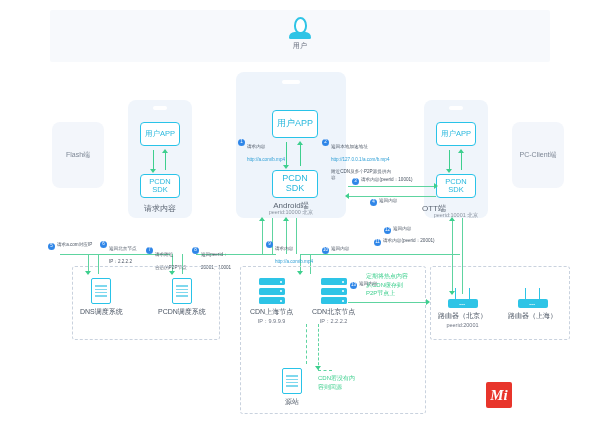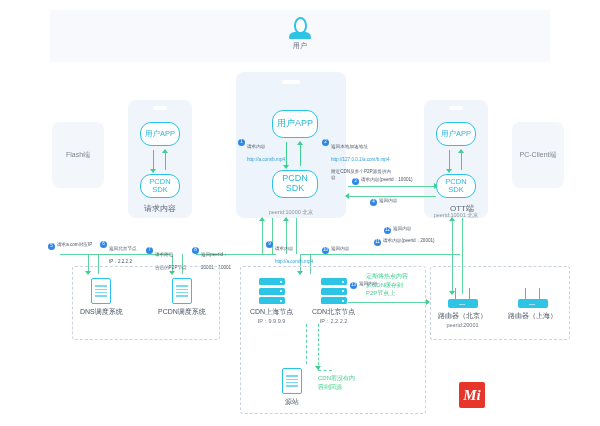--- a/index.html
+++ b/index.html
@@ -50,21 +50,21 @@
     font-size: 7px; color: #7c8694; top: 50%; transform: translateY(-50%);
   }
   .notch {
     position: absolute; width: 14px; height: 4px; background: #ffffff;
     border-radius: 3px; left: 50%; transform: translateX(-50%);
   }
 
   
   .box {
     position: absolute; border: 1.5px solid #29c3e8; background: #ffffff;
-    border-radius: 11px; display: flex; align-items: center; justify-content: center;
+    border-radius: 4px; display: flex; align-items: center; justify-content: center;
     font-size: 7.5px; color: #29b8dd; text-align: center; line-height: 1.1;
   }
   .box.lg { font-size: 9px; }
 
   
   .varrow { position: absolute; width: 1.2px; background: #3ecf8e; }
   .vhead-down, .vhead-up {
     position: absolute; width: 0; height: 0;
     border-left: 3px solid transparent; border-right: 3px solid transparent;
   }
@@ -175,32 +175,33 @@
 
   <div class="panel center" style="left:236px; top:72px; width:110px; height:146px;">
     <div class="notch" style="top:8px; width:18px;"></div>
   </div>
   <div class="box lg" style="left:272px; top:110px; width:46px; height:28px;">用户APP</div>
   <div class="varrow" style="left:286px; top:142px; height:24px;"></div>
   <div class="vhead-down" style="left:283px; top:165px;"></div>
   <div class="varrow" style="left:300px; top:142px; height:24px;"></div>
   <div class="vhead-up" style="left:297px; top:141px;"></div>
   <div class="box lg" style="left:272px; top:170px; width:46px; height:28px;">PCDN SDK</div>
+  <div class="panel-title" style="left:236px; width:110px; top:200px;">Android端</div>
   <div class="panel-sub" style="left:236px; width:110px; top:209px;">peerid:10000 北京</div>
 
   <div class="panel" style="left:424px; top:100px; width:64px; height:118px;">
     <div class="notch" style="top:6px;"></div>
   </div>
   <div class="box" style="left:436px; top:122px; width:40px; height:24px;">用户APP</div>
   <div class="varrow" style="left:449px; top:150px; height:20px;"></div>
   <div class="vhead-down" style="left:446px; top:169px;"></div>
   <div class="varrow" style="left:461px; top:150px; height:20px;"></div>
   <div class="vhead-up" style="left:458px; top:149px;"></div>
   <div class="box" style="left:436px; top:174px; width:40px; height:24px;">PCDN SDK</div>
-  <div class="panel-title" style="left:432px; width:60px; top:203px;">OTT端</div>
+  <div class="panel-title" style="left:404px; width:60px; top:203px;">OTT端</div>
   <div class="panel-sub" style="left:424px; width:64px; top:212px;">peerid:10001 北京</div>
 
   <div class="panel pale" style="left:512px; top:122px; width:52px; height:66px;">
     <div class="panel-center-label">PC-Client端</div>
   </div>
 
   <div class="anno" style="left:238px; top:138px; width:58px;">
     <div class="bullet">1</div>
     <div class="anno-text">
       <span>请求内容</span><br>
@@ -402,17 +403,17 @@
   <div class="anno" style="left:384px; top:226px; width:46px;">
     <div class="bullet">12</div>
     <div class="anno-text">返回内容</div>
   </div>
 
   <div class="anno" style="left:350px; top:281px; width:44px;">
     <div class="bullet">13</div>
     <div class="anno-text">返回内容</div>
   </div>
 
-  <div class="logo" style="left:428px; top:382px;padding-left:31px;">
+  <div class="logo" style="left:455px; top:382px;padding-left:31px;">
     <div class="logo-mark">Mi</div>
   </div>
 
 </div>
 
 </body></html>

